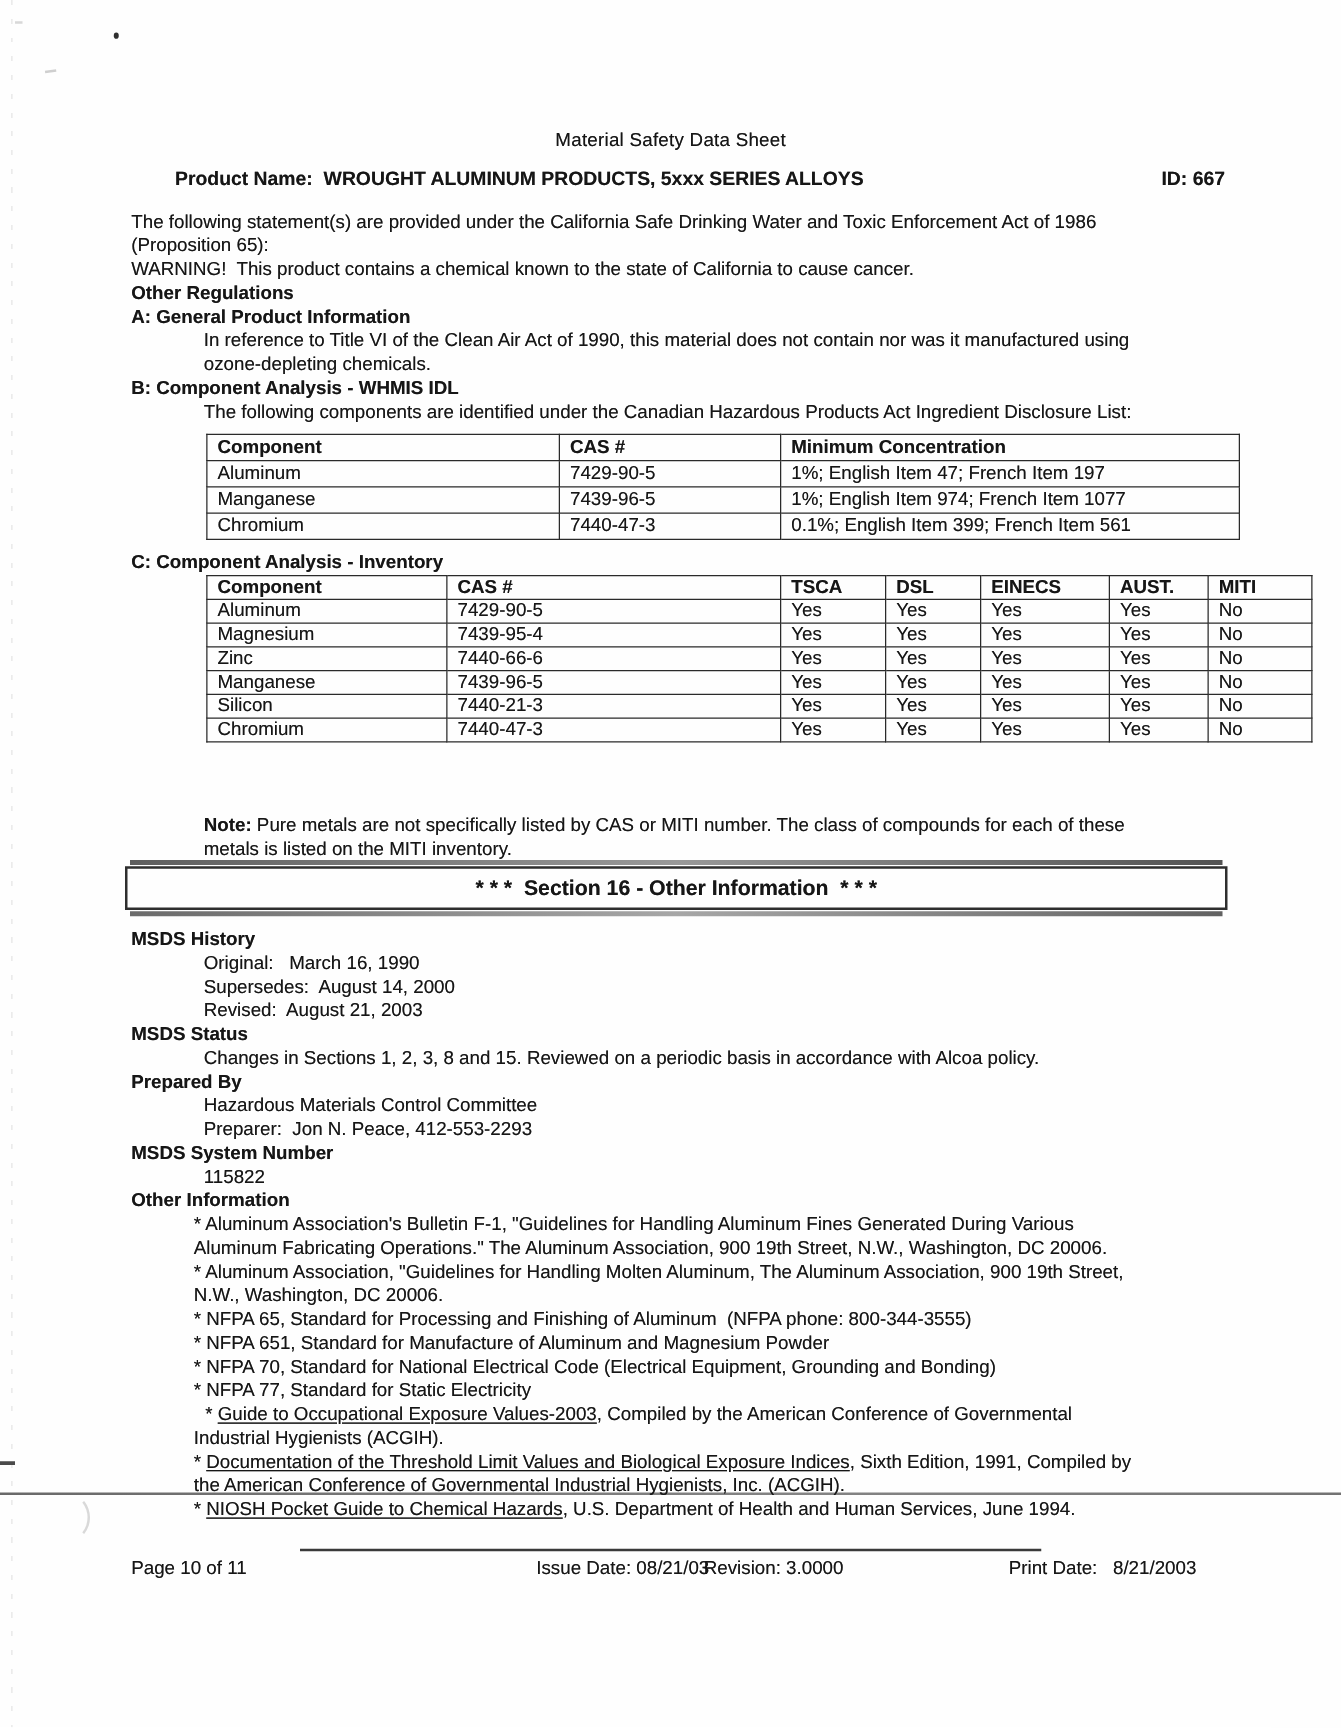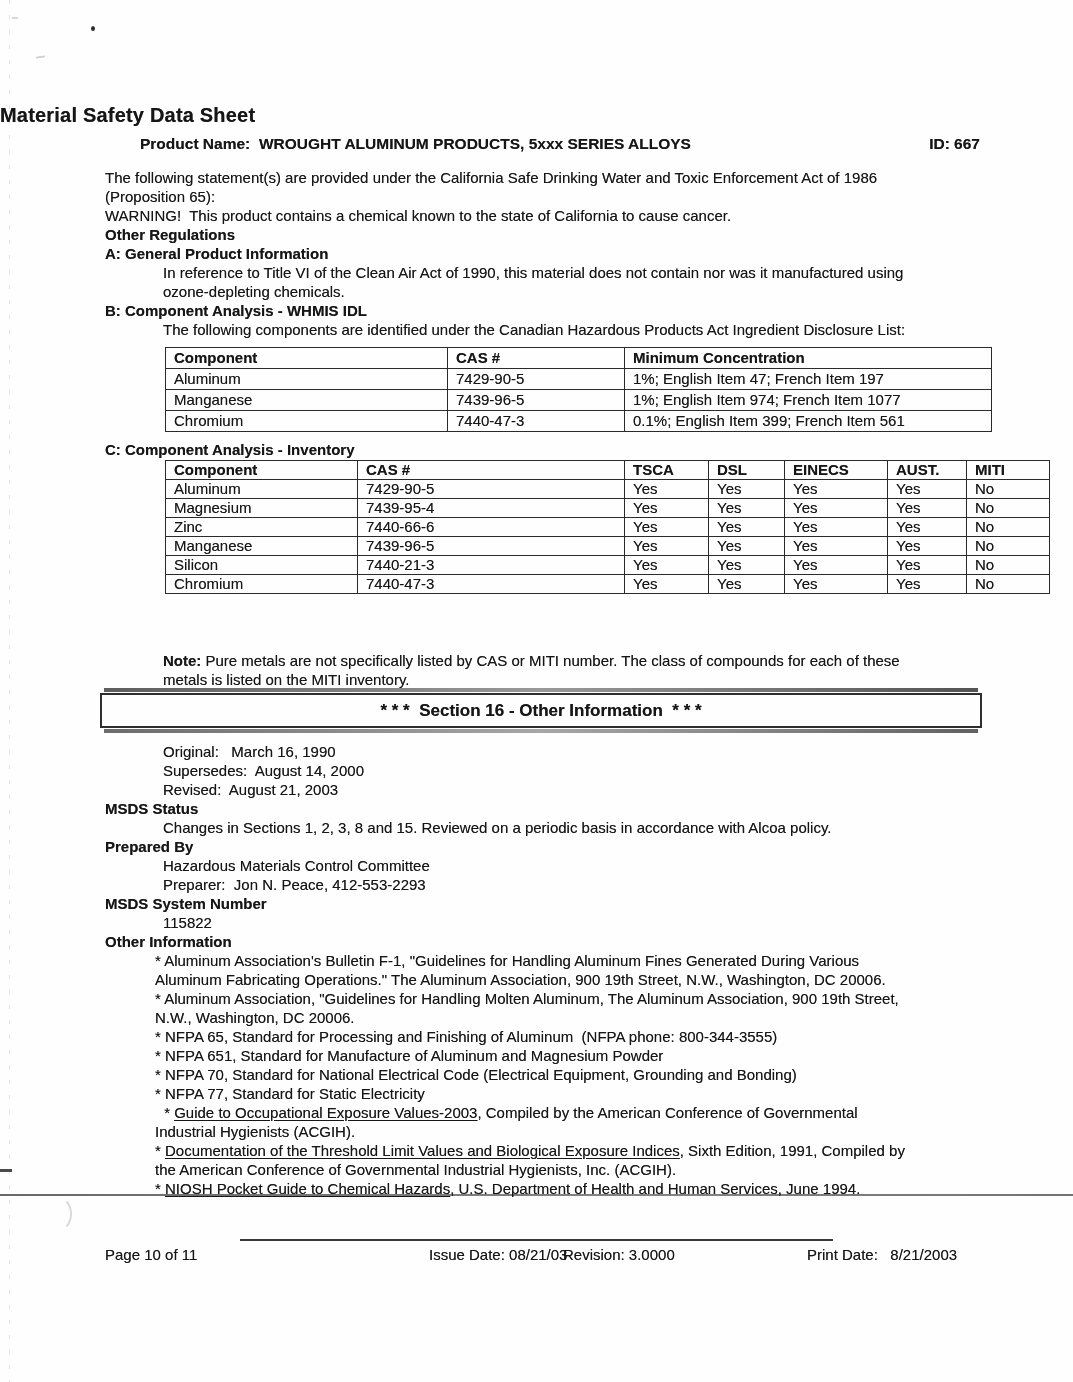--- a/index.html
+++ b/index.html
@@ -7,22 +7,22 @@
     position:relative;width:1073px;height:1382px;background:#fefefe;overflow:hidden;
     font-family:"Liberation Sans","DejaVu Sans",sans-serif;color:#161616;
   }
   .ln{white-space:pre;font-size:15px;line-height:19px;height:19px;text-shadow:0 0 .35px rgba(0,0,0,.55);}
   .b{font-weight:bold;}
   .ind{padding-left:58px;}
   .bul{padding-left:50px;}
   .bul2{padding-left:55px;}
   .u{text-decoration:underline;text-underline-offset:2px;}
 
-  .doc-title{position:absolute;top:104px;left:0;right:0;
-    font-size:20px;font-weight:bold;letter-spacing:.2px;text-shadow:0 0 .4px rgba(0,0,0,.6);}
+  .doc-title{position:absolute;top:104px;left:0;right:0;text-align:center;
+    font-size:15px;font-weight:normal;letter-spacing:.2px;text-shadow:0 0 .4px rgba(0,0,0,.6);}
   .product-row{position:absolute;top:135px;left:117px;right:93px;display:flex;
     justify-content:space-between;font-weight:bold;font-size:15.5px;white-space:pre;
     text-shadow:0 0 .35px rgba(0,0,0,.55);margin-left:23px;}
   .upper-block{position:absolute;top:168px;left:105px;}
   .lower-block{position:absolute;top:742px;left:105px;}
 
   table{border-collapse:collapse;}
   th,td{border:1.5px solid #2a2a2a;font-size:15px;text-align:left;
     padding:0 8px;white-space:pre;text-shadow:0 0 .3px rgba(0,0,0,.5);}
   th{font-weight:bold;}
@@ -186,20 +186,21 @@
     </table>
 
   <div class="note-block">
     <div class="ln"><span class="b">Note:</span><span> Pure metals are not specifically listed by CAS or MITI number. The class of compounds for each of these</span></div>
     <div class="ln">metals is listed on the MITI inventory.</div>
   </div>
 
   <div class="sec16">* * *  Section 16 - Other Information  * * *</div>
 
   <div class="lower-block">
+    <div class="ln b">MSDS History</div>
     <div class="ln ind">Original:   March 16, 1990</div>
     <div class="ln ind">Supersedes:  August 14, 2000</div>
     <div class="ln ind">Revised:  August 21, 2003</div>
     <div class="ln b">MSDS Status</div>
     <div class="ln ind">Changes in Sections 1, 2, 3, 8 and 15. Reviewed on a periodic basis in accordance with Alcoa policy.</div>
     <div class="ln b">Prepared By</div>
     <div class="ln ind">Hazardous Materials Control Committee</div>
     <div class="ln ind">Preparer:  Jon N. Peace, 412-553-2293</div>
     <div class="ln b">MSDS System Number</div>
     <div class="ln ind">115822</div>

